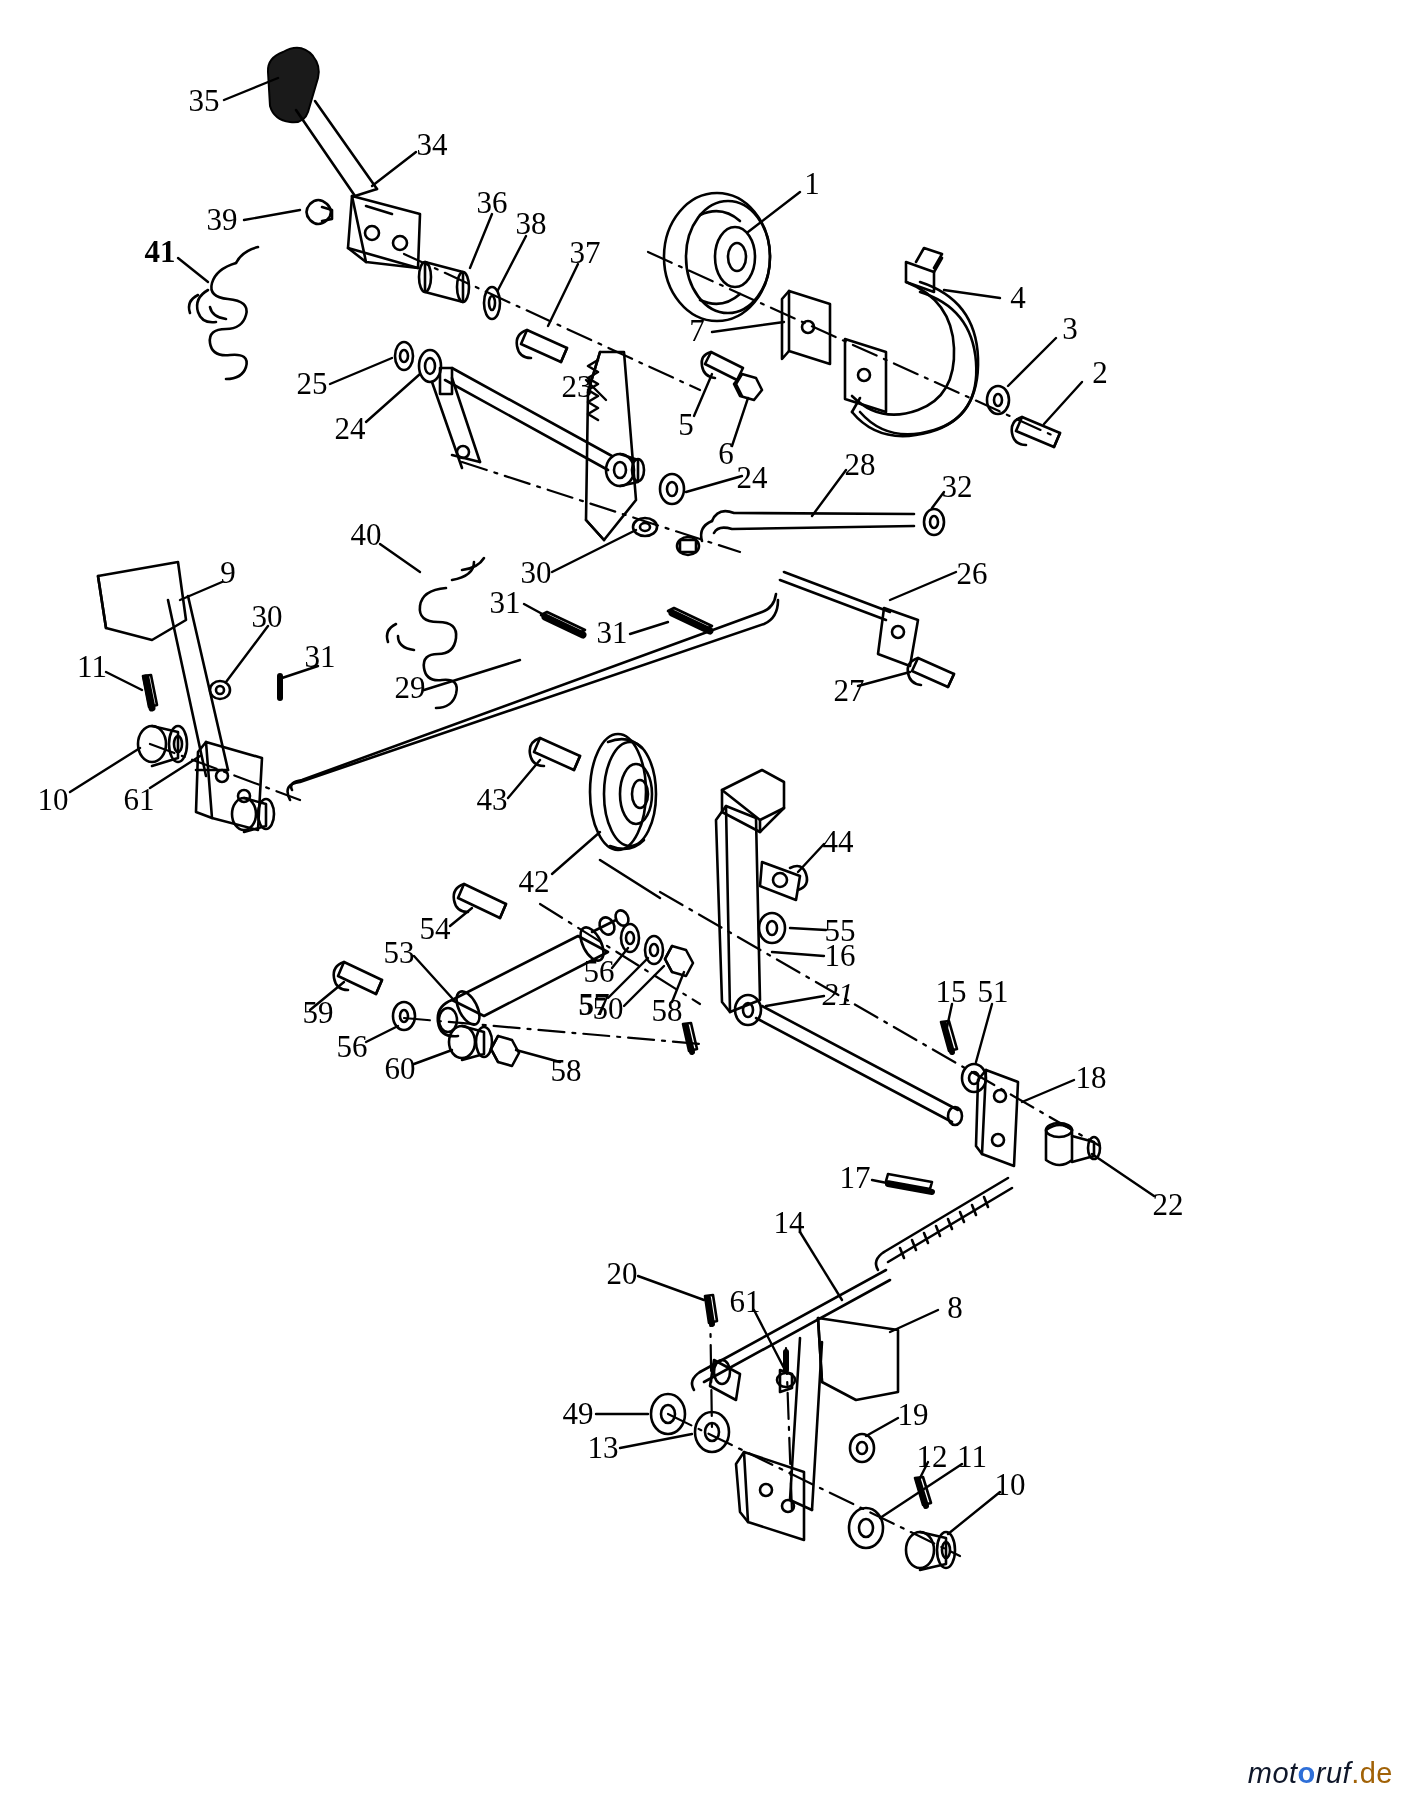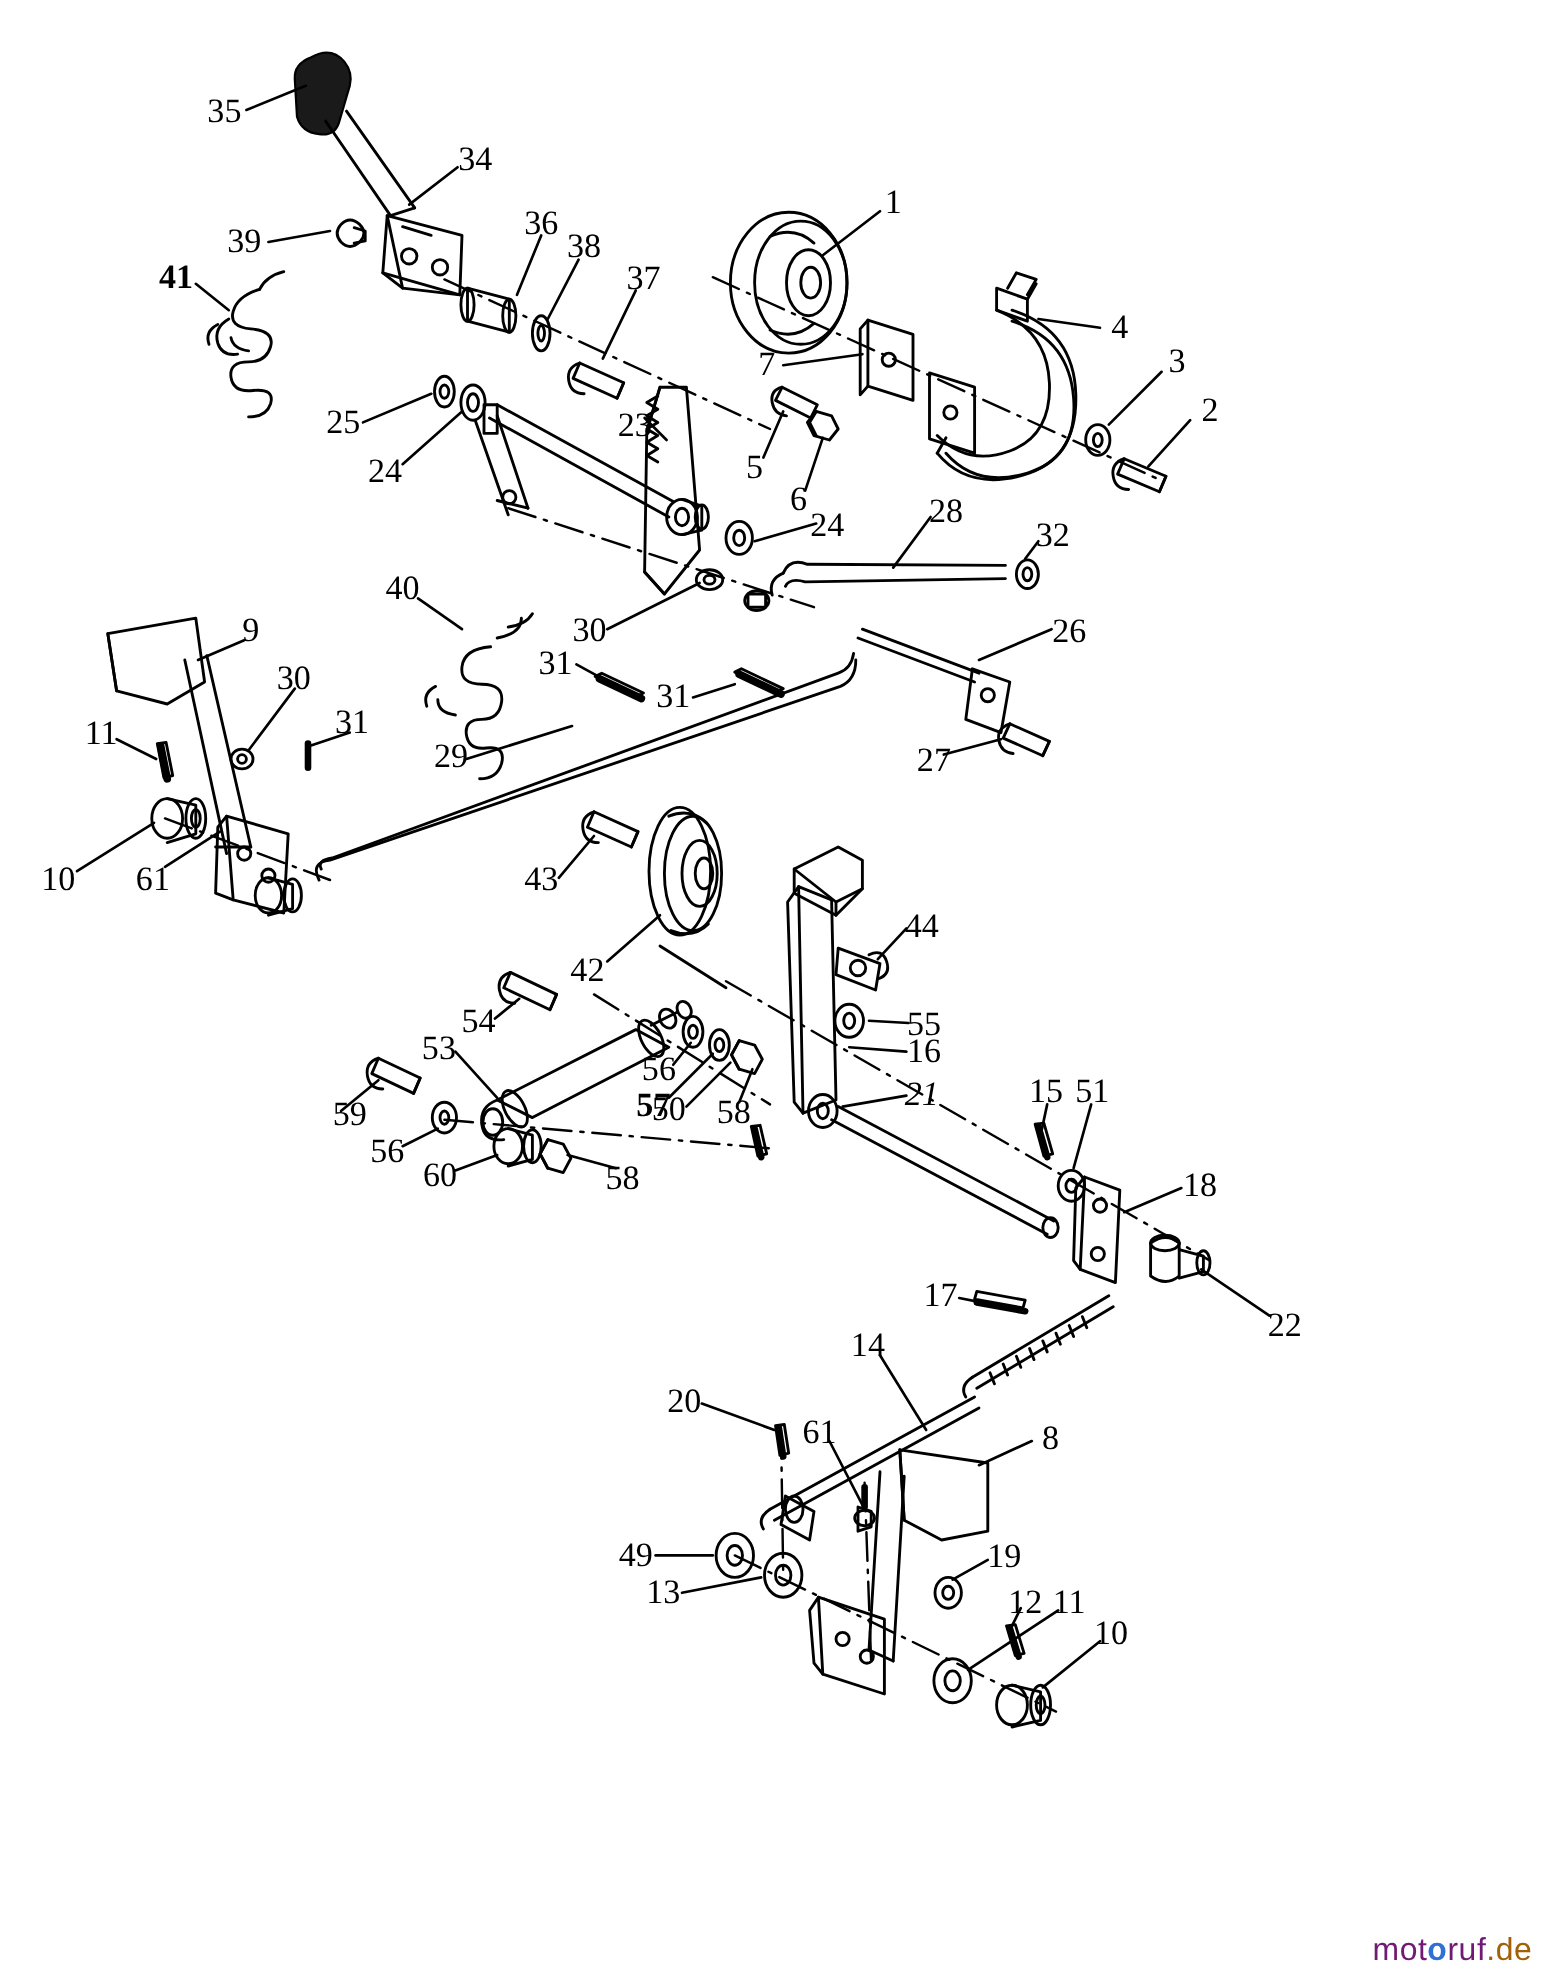--- a/index.html
+++ b/index.html
@@ -35,21 +35,21 @@
   }
   #watermark {
     position: absolute;
     right: 16px;
     bottom: 10px;
     font-family: "Liberation Sans", sans-serif;
     font-size: 29px;
     letter-spacing: 0.5px;
     white-space: nowrap;
   }
-  #watermark .wm-main { color: #701a75; }
+  #watermark .wm-main { color: #0f172a; font-style: italic; }
   #watermark .wm-accent { color: #2e6fd8; font-weight: bold; }
   #watermark .wm-tld { color: #a16207; }
 </style>
 </head>
 <body>
 
 <div id="page">
 
   <svg id="diagram-svg" viewBox="0 0 1409 1800" xmlns="http://www.w3.org/2000/svg" fill="none" stroke="#000" stroke-width="2.6" stroke-linecap="round" stroke-linejoin="round">
 

